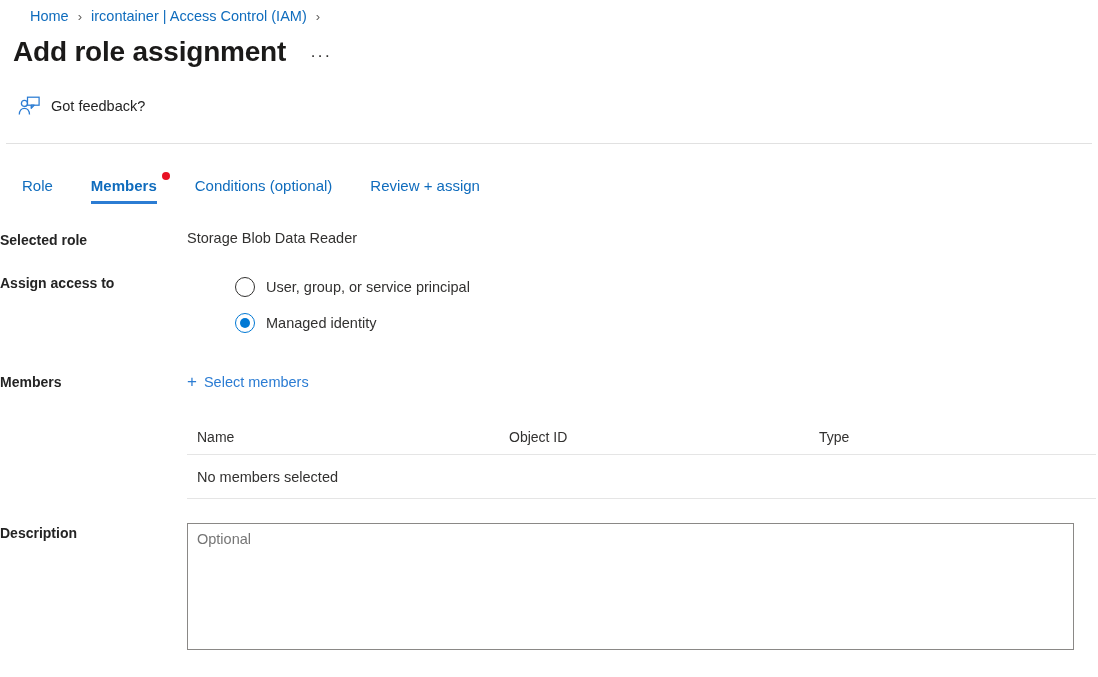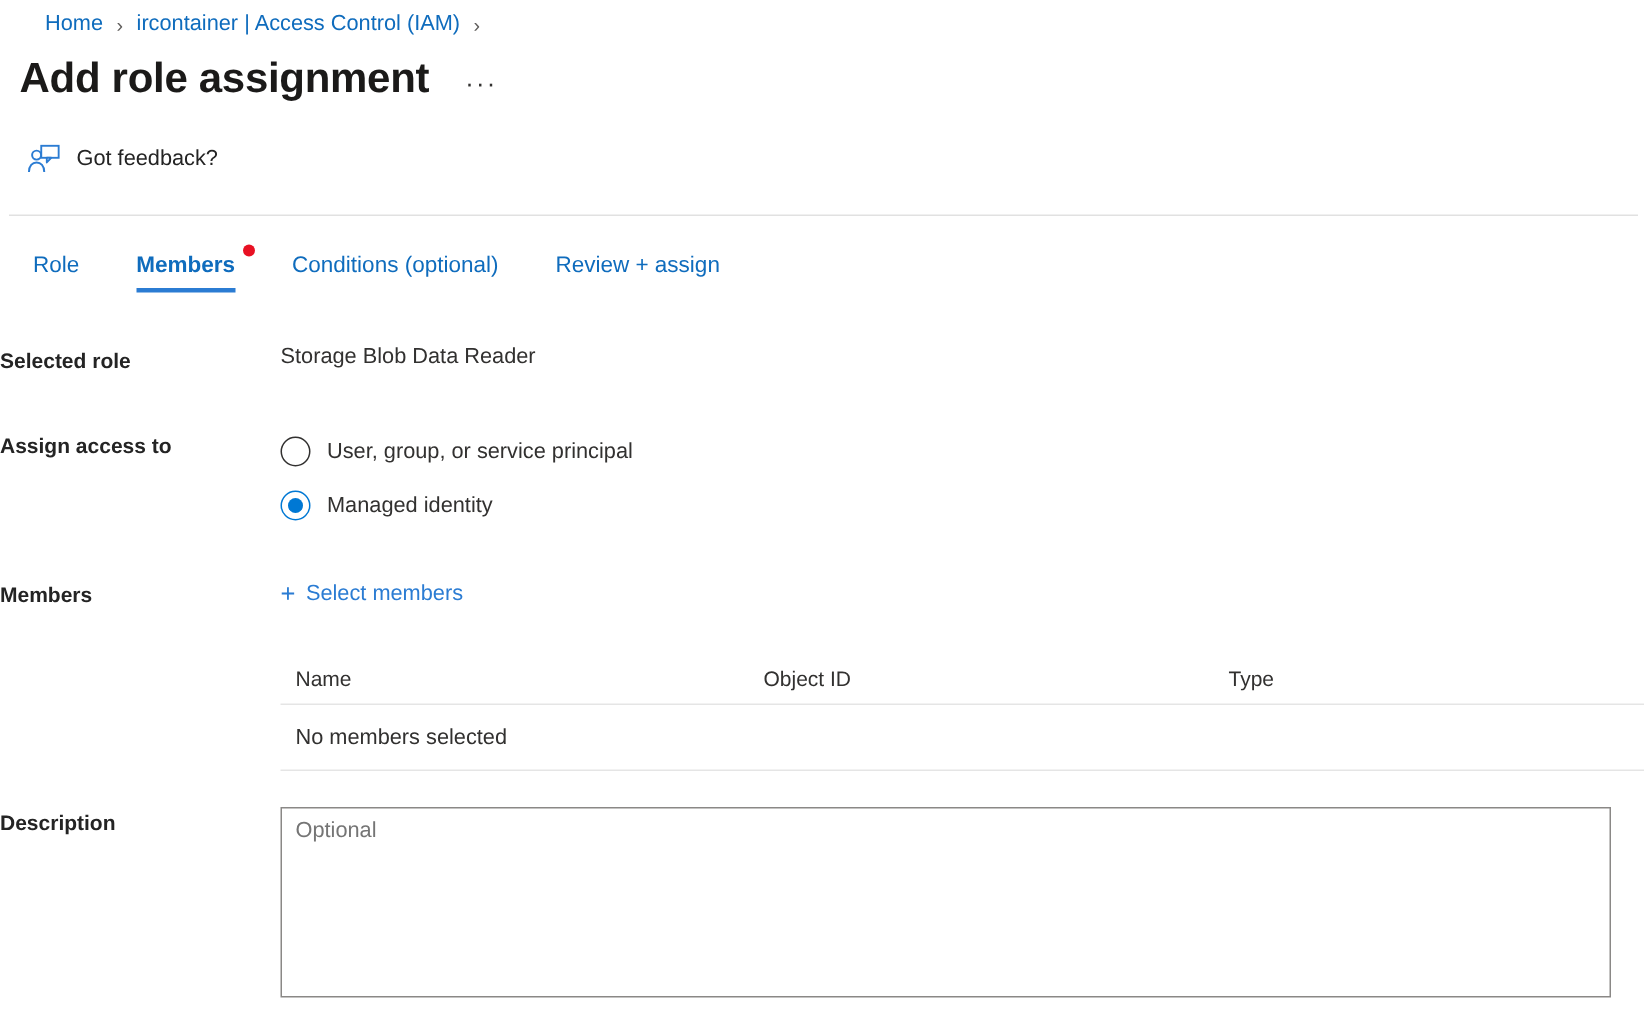--- a/index.html
+++ b/index.html
@@ -78,21 +78,21 @@
 
   .hr-full {
     height: 1px;
     background: #e1e1e1;
     margin: 7px 6px 0 6px;
   }
 
   
   .tabs {
     display: flex;
-    align-items: flex-start;
+    align-items: flex-end;
     padding-left: 22px;
     margin-top: 24px;
     height: 36px;
   }
   .tab {
     position: relative;
     font-size: 15px;
     color: #0f6cbd;
     cursor: pointer;
     padding: 0 0 10px 0;
@@ -136,21 +136,21 @@
     color: #242424;
     padding-top: 2px;
   }
   .fvalue {
     flex: 1;
     font-size: 14.5px;
     color: #323130;
   }
 
   .row-role { margin-top: 0; }
-  .row-access { margin-top: 39px; }
+  .row-access { margin-top: 25px; gap: 48px; }
   .row-members { margin-top: 35px; }
   .row-desc { margin-top: 24px; }
 
   
   .radio-line {
     display: flex;
     align-items: center;
     cursor: pointer;
     height: 28px;
   }

